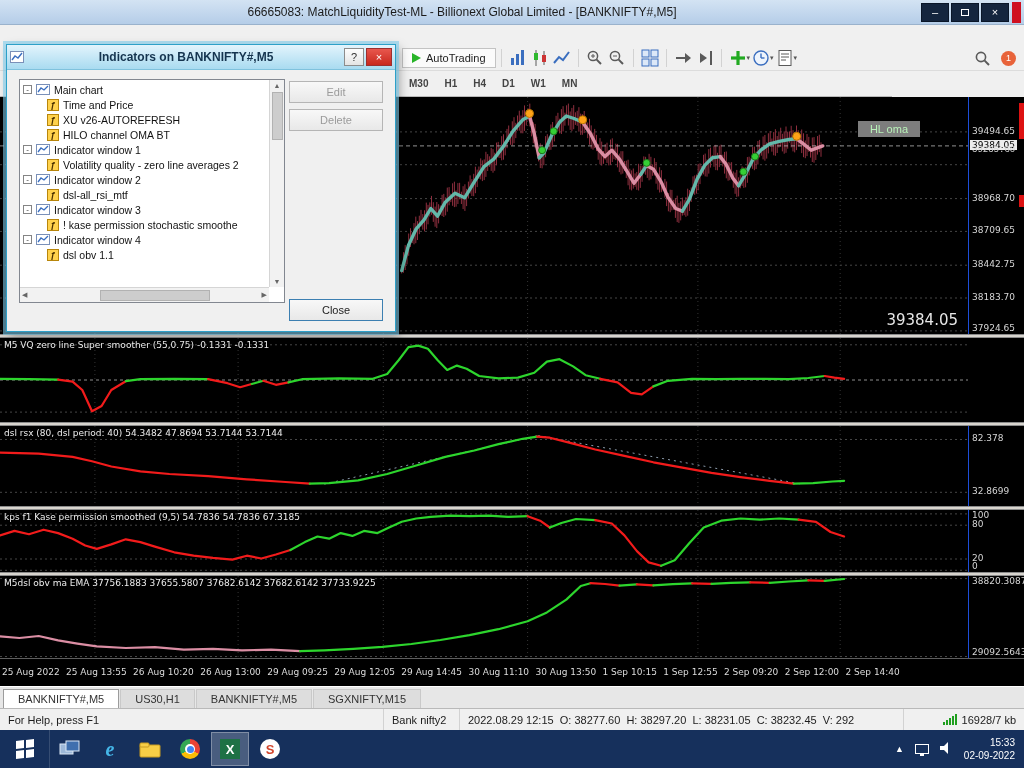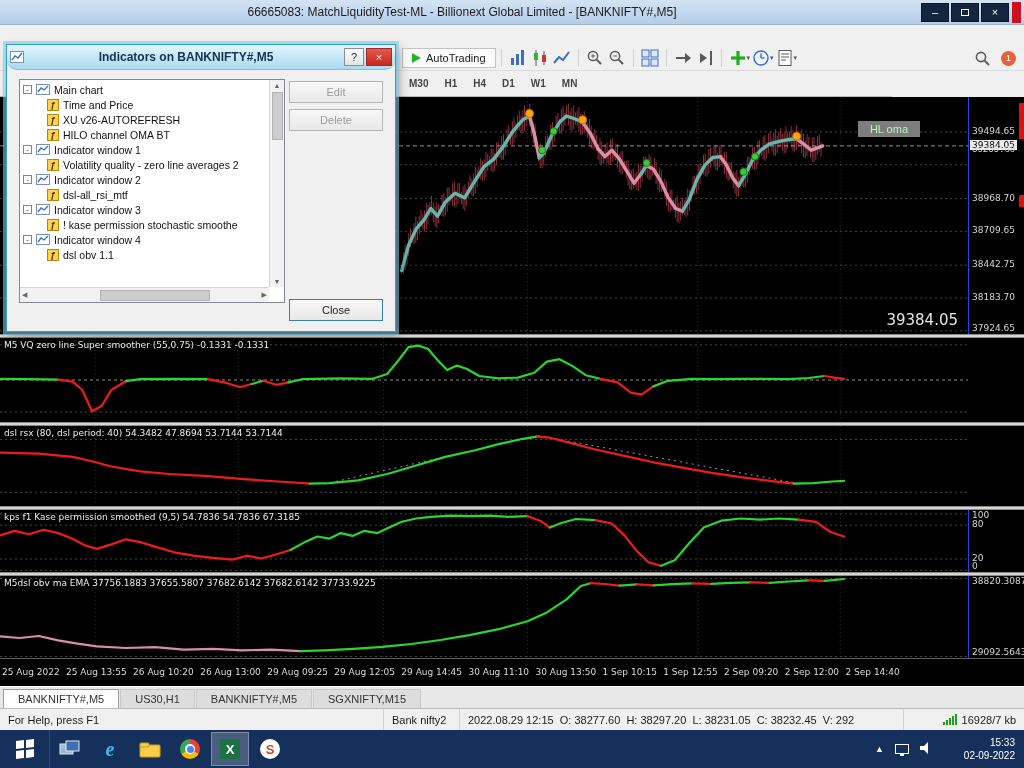--- a/index.html
+++ b/index.html
@@ -66,27 +66,27 @@
 
 
 .taskbar{position:absolute;top:730px;left:0;width:1024px;height:38px;background:#16305c;display:flex;align-items:center;}
 .start{width:50px;height:38px;display:grid;place-items:center;border-right:1px solid rgba(255,255,255,.14);}
 .start-logo{display:grid;grid-template-columns:8px 8px;gap:2px;transform:skewY(-6deg);}
 .start-logo span{width:8px;height:8px;background:#fff;display:block;}
 .app-icon{width:36px;height:32px;margin:0 2px;display:grid;place-items:center;position:relative;}
 .app-icon.active{background:rgba(255,255,255,.22);outline:1px solid rgba(255,255,255,.45);}
 .tray{margin-left:auto;display:flex;align-items:center;gap:11px;padding-right:9px;color:#fff;}
 .tray-chevron{font-size:9px;color:#fff;}
-.tray-clock{text-align:right;font-size:10px;line-height:1.35;color:#fff;margin-left:20px;}
+.tray-clock{text-align:right;font-size:10px;line-height:1.35;color:#fff;}
 .monitor{width:14px;height:10px;border:1px solid #fff;position:relative;}
 .monitor:after{content:"";position:absolute;left:4px;bottom:-3px;width:4px;height:2px;background:#fff;}
 
 
 .dialog{position:absolute;left:6px;top:44px;width:390px;height:288px;background:#f0f0f0;border:1px solid #2da0c8;box-shadow:0 0 0 3px rgba(125,203,235,.6),3px 4px 10px rgba(0,0,0,.35);z-index:60;}
-.dlg-title{height:25px;background:linear-gradient(#e3f4fc,#a9dbf0);display:flex;align-items:center;padding:0 3px;border-bottom:1px solid #7fc2dd;border-radius:10px;}
+.dlg-title{height:25px;background:linear-gradient(#e3f4fc,#a9dbf0);display:flex;align-items:center;padding:0 3px;border-bottom:1px solid #7fc2dd;}
 .dlg-title-text{flex:1;text-align:center;font-size:12px;font-weight:bold;color:#15344f;}
 .dlg-help{width:20px;height:18px;border:1px solid #8c8c8c;background:linear-gradient(#fdfdfd,#e4e4e4);font-size:11px;display:grid;place-items:center;color:#333;}
 .dlg-close{width:26px;height:18px;border:1px solid #9c2f2f;background:linear-gradient(#e8574d,#c8281e);color:#fff;font-size:11px;display:grid;place-items:center;margin-left:2px;}
 .treebox{position:absolute;left:12px;top:34px;width:266px;height:224px;background:#fff;border:1px solid #828790;overflow:hidden;}
 .tree-rows{position:absolute;left:0;top:0;right:15px;bottom:15px;overflow:hidden;padding:2px 0 0 3px;}
 .trow{display:flex;align-items:center;height:15px;font-size:10.5px;color:#111;white-space:nowrap;gap:4px;}
 .trow.child{margin-left:24px;}
 .exp{width:9px;height:9px;border:1px solid #848484;background:#fff;font-size:8px;line-height:7px;text-align:center;color:#333;flex:0 0 9px;}
 .ficon{width:12px;height:12px;background:#ffd24d;border:1px solid #b8860b;font-weight:bold;font-size:9px;color:#4a3000;text-align:center;line-height:11px;flex:0 0 12px;}
 .wicon{flex:0 0 14px;height:11px;}
@@ -557,20 +557,24 @@
         <line x1="840.2" y1="0" x2="840.2" y2="80" stroke="#343434" stroke-dasharray="1,3"></line>
         <line x1="0" y1="13.5" x2="968" y2="13.5" stroke="#464646" stroke-dasharray="2,3"></line>
         <line x1="0" y1="66.3" x2="968" y2="66.3" stroke="#464646" stroke-dasharray="2,3"></line>
         <line x1="324.3" y1="58.1" x2="538.2" y2="9.6" stroke="#8b9aaa" stroke-dasharray="2,4"></line>
         <line x1="538.2" y1="9.6" x2="801.5" y2="58.1" stroke="#8b9aaa" stroke-dasharray="2,4"></line>
         <polyline points="0.0,26.7 38.7,27.7 72.6,30.9 92.0,35.2 111.3,40.5 140.4,45.3 169.4,48.0 208.1,50.1 246.8,53.3 285.6,56.0 309.8,57.6" fill="none" stroke="#f21b1b" stroke-width="2.2" stroke-linejoin="round" stroke-linecap="round"></polyline>
         <polyline points="309.8,57.6 329.1,57.1 358.2,54.4 387.2,48.0 416.2,39.5 445.3,30.9 474.3,24.5 498.5,18.1 522.7,12.8 537.2,10.7" fill="none" stroke="#2dd52d" stroke-width="2.2" stroke-linejoin="round" stroke-linecap="round"></polyline>
         <polyline points="537.2,10.7 549.8,11.7 571.1,17.1 595.3,23.5 624.4,29.9 653.4,36.3 682.4,41.6 711.5,46.9 740.5,51.2 769.6,54.9 793.8,57.6" fill="none" stroke="#f21b1b" stroke-width="2.2" stroke-linejoin="round" stroke-linecap="round"></polyline>
         <polyline points="793.8,57.6 813.1,57.1 832.5,55.5 844.1,54.9" fill="none" stroke="#2dd52d" stroke-width="2.2" stroke-linejoin="round" stroke-linecap="round"></polyline>
       </svg>
+    <div class="scale">
+        <span class="scale-label" style="top: 7.46347px;">82.378</span>
+        <span class="scale-label" style="top: 60.2721px;">32.8699</span>
+      </div>
     <div class="chart-label">dsl rsx (80, dsl period: 40) 54.3482 47.8694 53.7144 53.7144</div>
   </div>
   <div class="splitter" style="top:506px"></div>
 
   <div class="chart-row" style="top:510px;height:62px">
     <svg class="plot" width="968" height="62">
         <line x1="94.9" y1="0" x2="94.9" y2="62" stroke="#343434" stroke-dasharray="1,3"></line>
         <line x1="238.1" y1="0" x2="238.1" y2="62" stroke="#343434" stroke-dasharray="1,3"></line>
         <line x1="383.3" y1="0" x2="383.3" y2="62" stroke="#343434" stroke-dasharray="1,3"></line>
         <line x1="527.6" y1="0" x2="527.6" y2="62" stroke="#343434" stroke-dasharray="1,3"></line>

